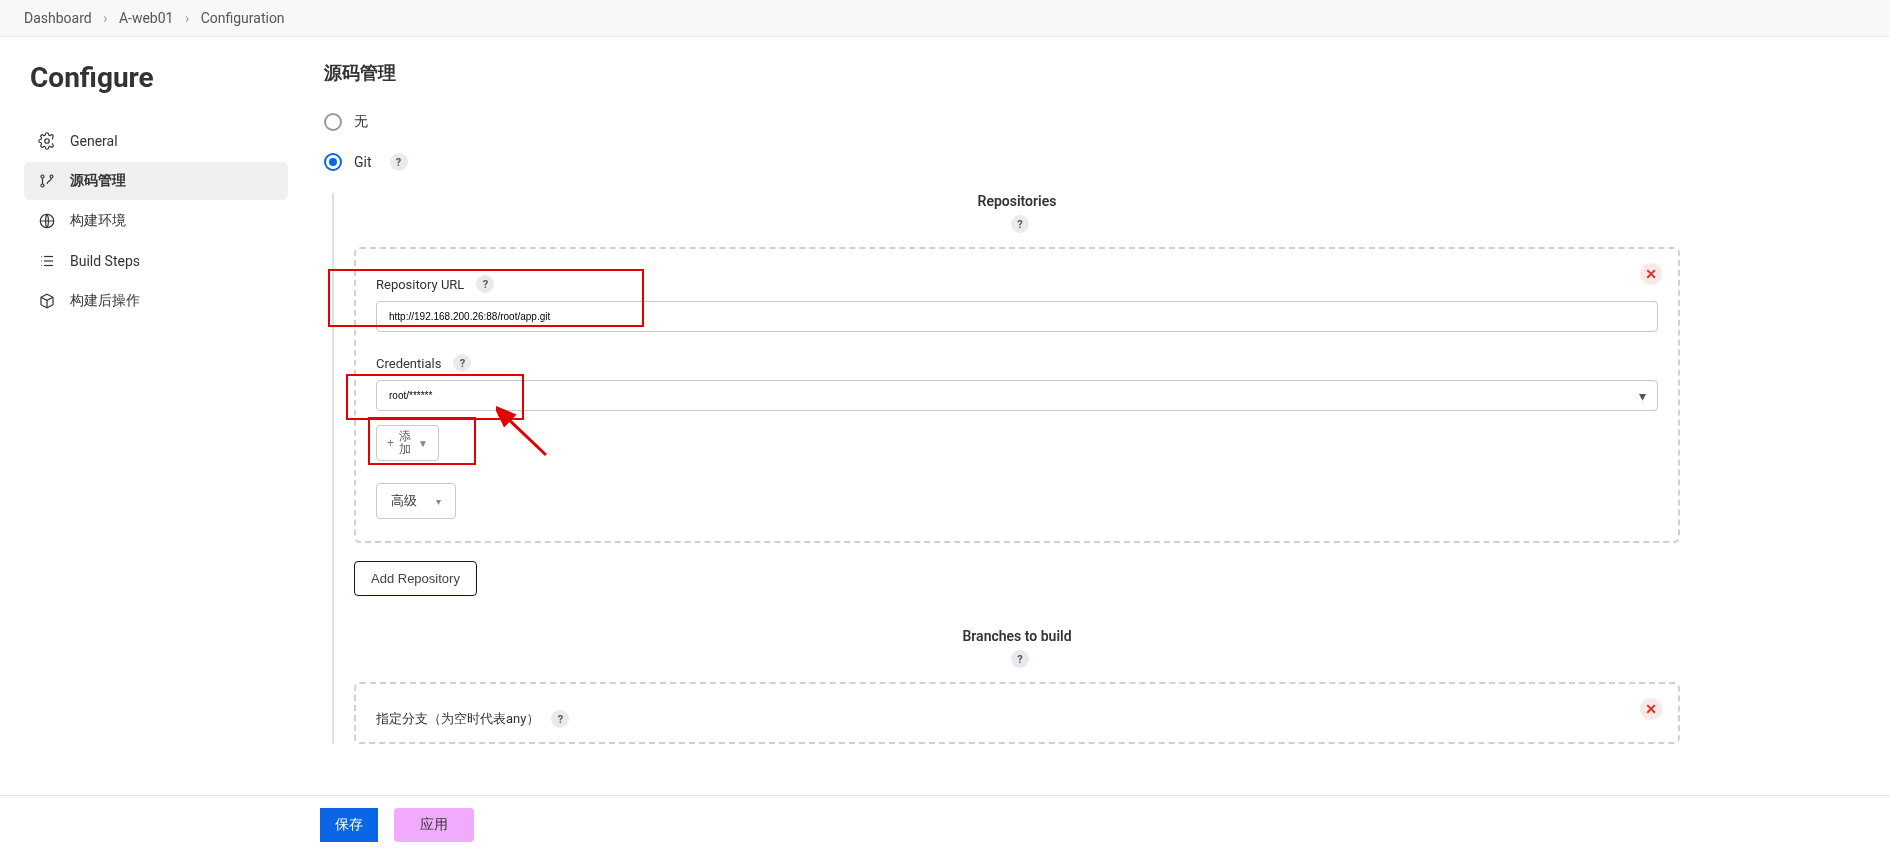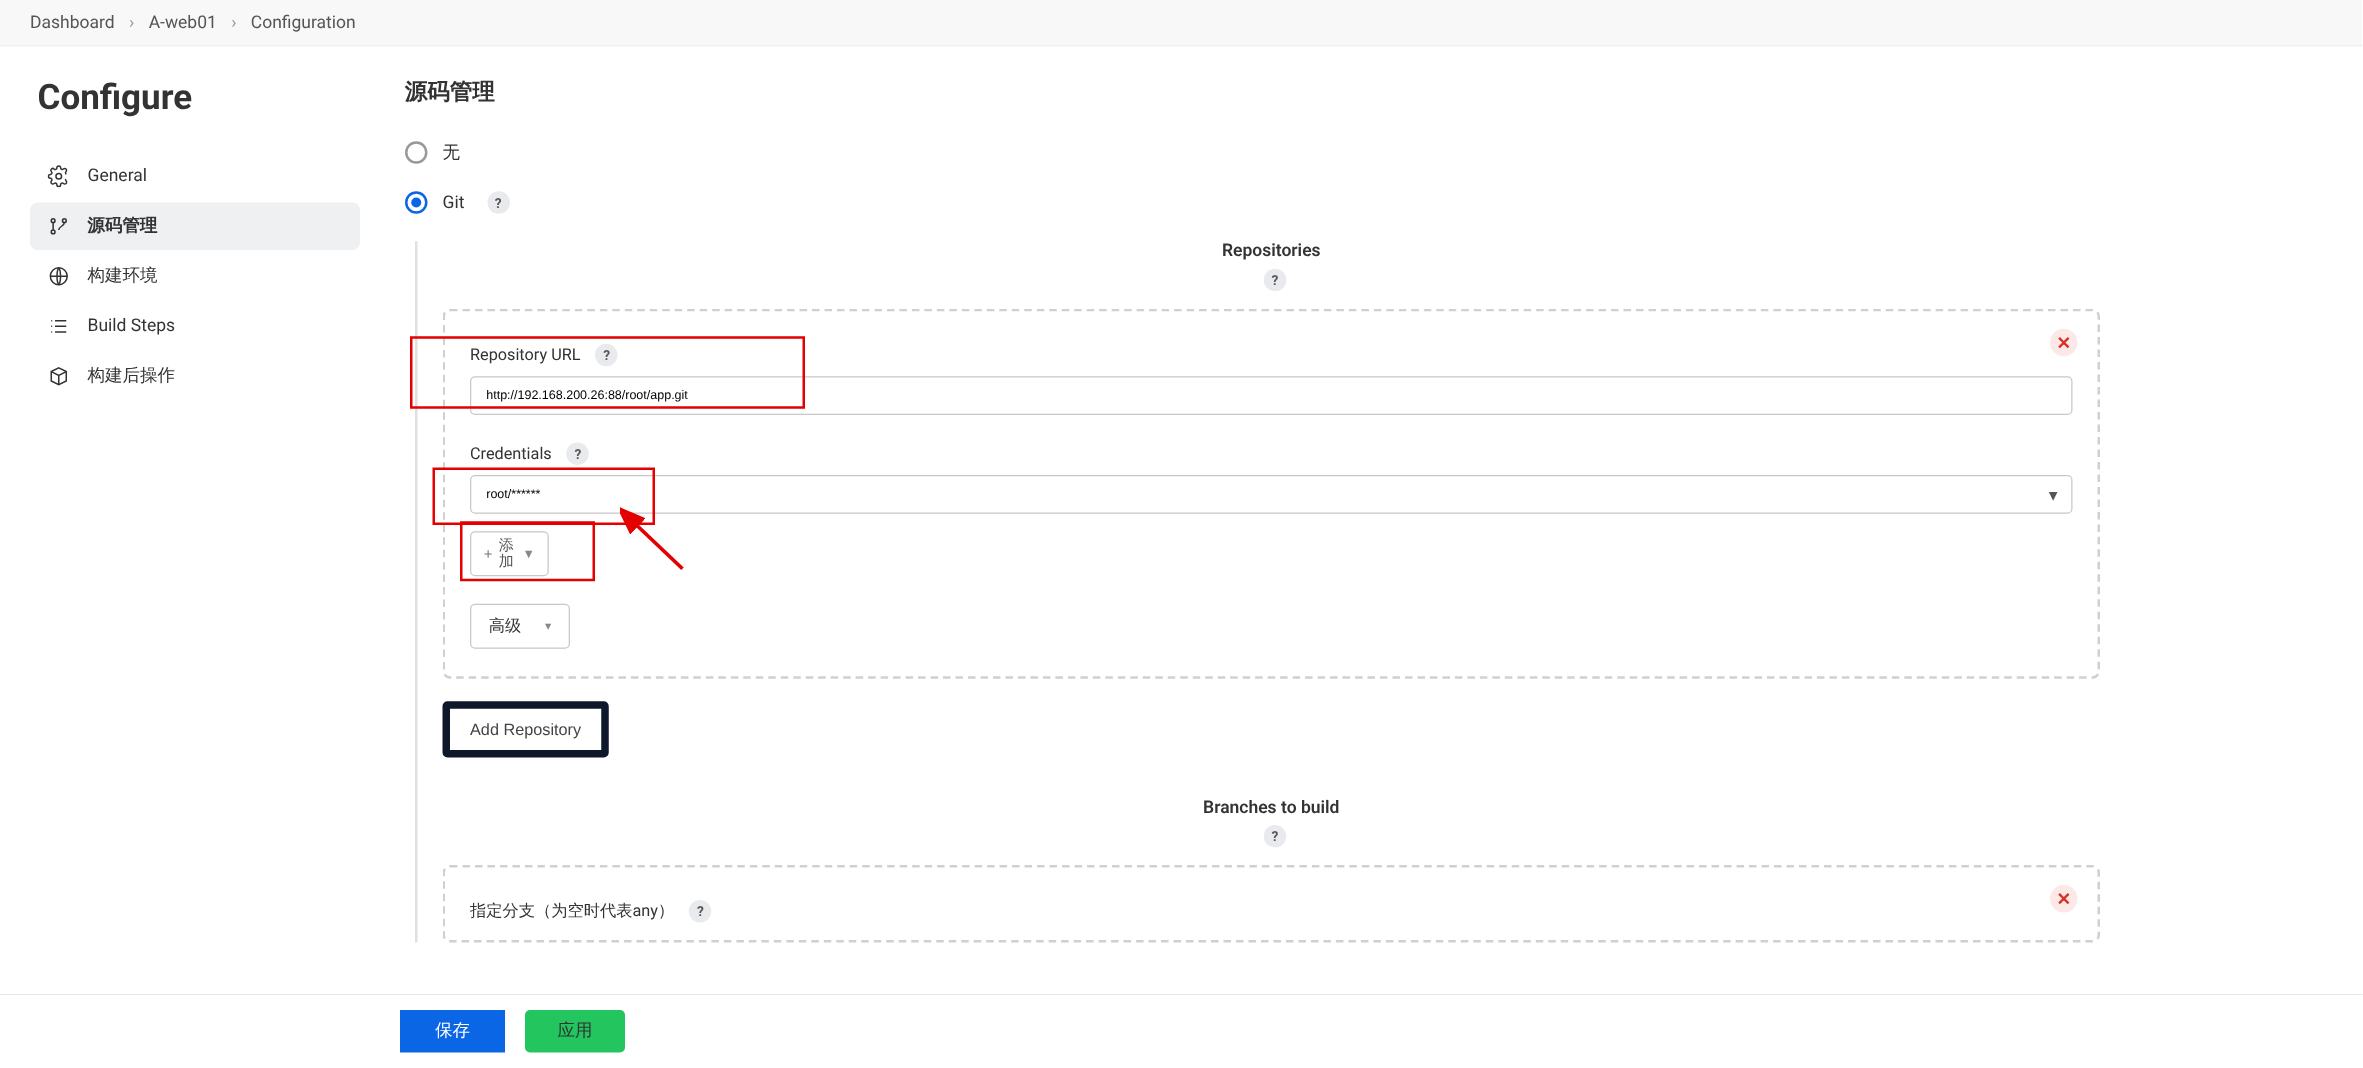--- a/index.html
+++ b/index.html
@@ -46,32 +46,32 @@
     .select-caret { position: absolute; right: 12px; top: 50%; transform: translateY(-50%); pointer-events: none; color: #555; }
 
     .add-cred-btn { margin-top: 14px; display: inline-flex; align-items: center; gap: 4px; padding: 4px 10px; border: 1px solid #c8c8c8; border-radius: 4px; font-size: 12px; color: #555; background: #fff; cursor: pointer; line-height: 1.1; }
     .add-cred-btn .plus { color: #777; font-weight: 400; }
     .add-cred-btn .lbl { display: inline-block; width: 14px; text-align: center; }
     .add-cred-btn .drop { color: #888; font-size: 10px; margin-left: 2px; }
 
     .adv-btn { margin-top: 22px; display: inline-flex; align-items: center; gap: 19px; padding: 8px 14px; border: 1px solid #c8c8c8; border-radius: 4px; font-size: 13px; color: #333; background: #fff; cursor: pointer; }
     .adv-btn .drop { color: #888; font-size: 10px; }
 
-    .add-repo-btn { margin-top: 18px; display: inline-flex; padding: 9px 16px; border: 6px solid #0f172a; border-radius: 4px; font-size: 13px; color: #444; background: #fff; cursor: pointer; }
+    .add-repo-btn { margin-top: 18px; display: inline-flex; padding: 9px 16px; border: 1px solid #0f172a; border-radius: 4px; font-size: 13px; color: #444; background: #fff; cursor: pointer; }
 
     .branches-section { margin-top: 32px; }
 
     
     .hl { position: absolute; border: 2.5px solid #e30000; pointer-events: none; }
     .arrow-svg { position: absolute; pointer-events: none; }
 
     
     .footer-bar { position: fixed; bottom: 0; left: 0; right: 0; background: #fff; border-top: 1px solid #e5e5e5; padding: 12px 0 12px 320px; display: flex; gap: 16px; z-index: 50; }
-    .btn-primary { background: #0a66e4; color: #fff; border: none; border-radius: 0; padding: 8px 28px; font-size: 14px; cursor: pointer; }
-    .btn-secondary { background: #22c55e; color: #333; border: none; border-radius: 4px; padding: 8px 26px; font-size: 14px; cursor: pointer; }
+    .btn-primary { background: #0a66e4; color: #fff; border: none; border-radius: 0; padding: 8px 15px; font-size: 14px; cursor: pointer; }
+    .btn-secondary { background: #f0abfc; color: #333; border: none; border-radius: 4px; padding: 8px 26px; font-size: 14px; cursor: pointer; }
 
     .rel-wrap { position: relative; }
   </style>
 </head>
 <body>
 
 <div class="breadcrumb-bar">
   <a href="#">Dashboard</a>
   <span class="sep">›</span>
   <a href="#">A-web01</a>

